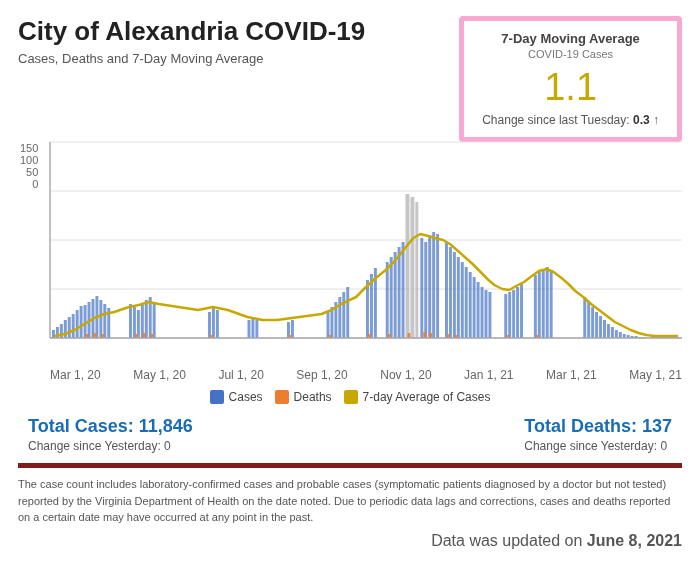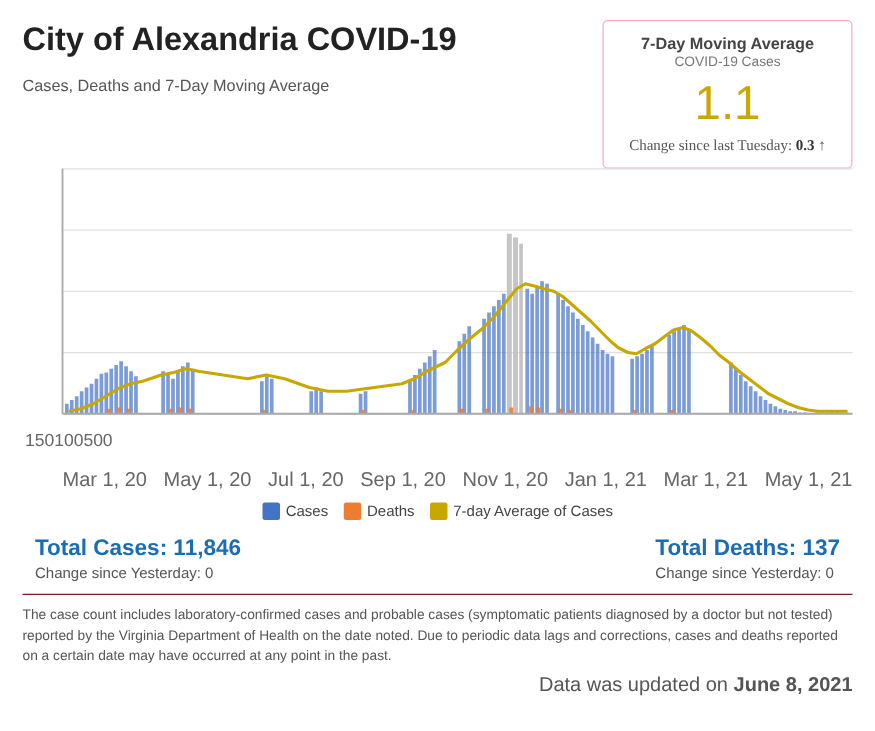--- a/index.html
+++ b/index.html
@@ -28,25 +28,25 @@
     .main-title {
       font-size: 26px;
       font-weight: bold;
       color: #222;
       line-height: 1.2;
     }
 
     .subtitle {
       font-size: 13px;
       color: #555;
-      margin-top: 14px;
+      margin-top: 4px;
     }
 
     .widget-box {
-      border: 1px solid #f9a8d4;
+      border: 5px solid #f9a8d4;
       border-radius: 4px;
       padding: 10px 18px 10px 18px;
       text-align: center;
       min-width: 200px;
       background: #fff;
     }
 
     .widget-title {
       font-size: 13px;
       font-weight: bold;
@@ -62,52 +62,51 @@
     .widget-value {
       font-size: 38px;
       font-weight: normal;
       color: #c8a800;
       margin: 6px 0 4px 0;
     }
 
     .widget-change {
       font-size: 12px;
       color: #555;
-      font-family: Liberation Serif, serif;
     }
 
     .widget-change .change-num {
       font-weight: bold;
       color: #333;
     }
 
     .y-axis-labels {
       position: absolute;
       left: -30px;
       top: 0;
       height: 100%;
       display: flex;
-      flex-direction: row;
+      flex-direction: column;
       justify-content: flex-start;
       align-items: flex-end;
-      font-size: 14px;
+      font-size: 11px;
       color: #666;
     }
 
     .chart-wrapper {
       position: relative;
       margin-left: 32px;
     }
 
     .x-axis-labels {
       display: flex;
       justify-content: space-between;
       margin-left: 32px;
-      margin-top: 16px;
-      font-size: 16px;
+      margin-top: 2px;
+      font-size: 12px;
       color: #666;
     }
 
     .legend {
       display: flex;
       justify-content: center;
       gap: 12px;
       margin-top: 8px;
       font-size: 12px;
       color: #444;
@@ -145,21 +144,21 @@
       font-size: 12px;
       color: #555;
       margin-top: 2px;
     }
 
     .disclaimer {
       font-size: 11px;
       color: #555;
       margin-top: 10px;
       line-height: 1.5;
-      border-top: 1px solid #7f1d1d;
+      border-top: 5px solid #7f1d1d;
       padding-top: 8px;
     }
 
     .updated {
       font-size: 16px;
       color: #555;
       text-align: right;
       margin-top: 6px;
     }
 

